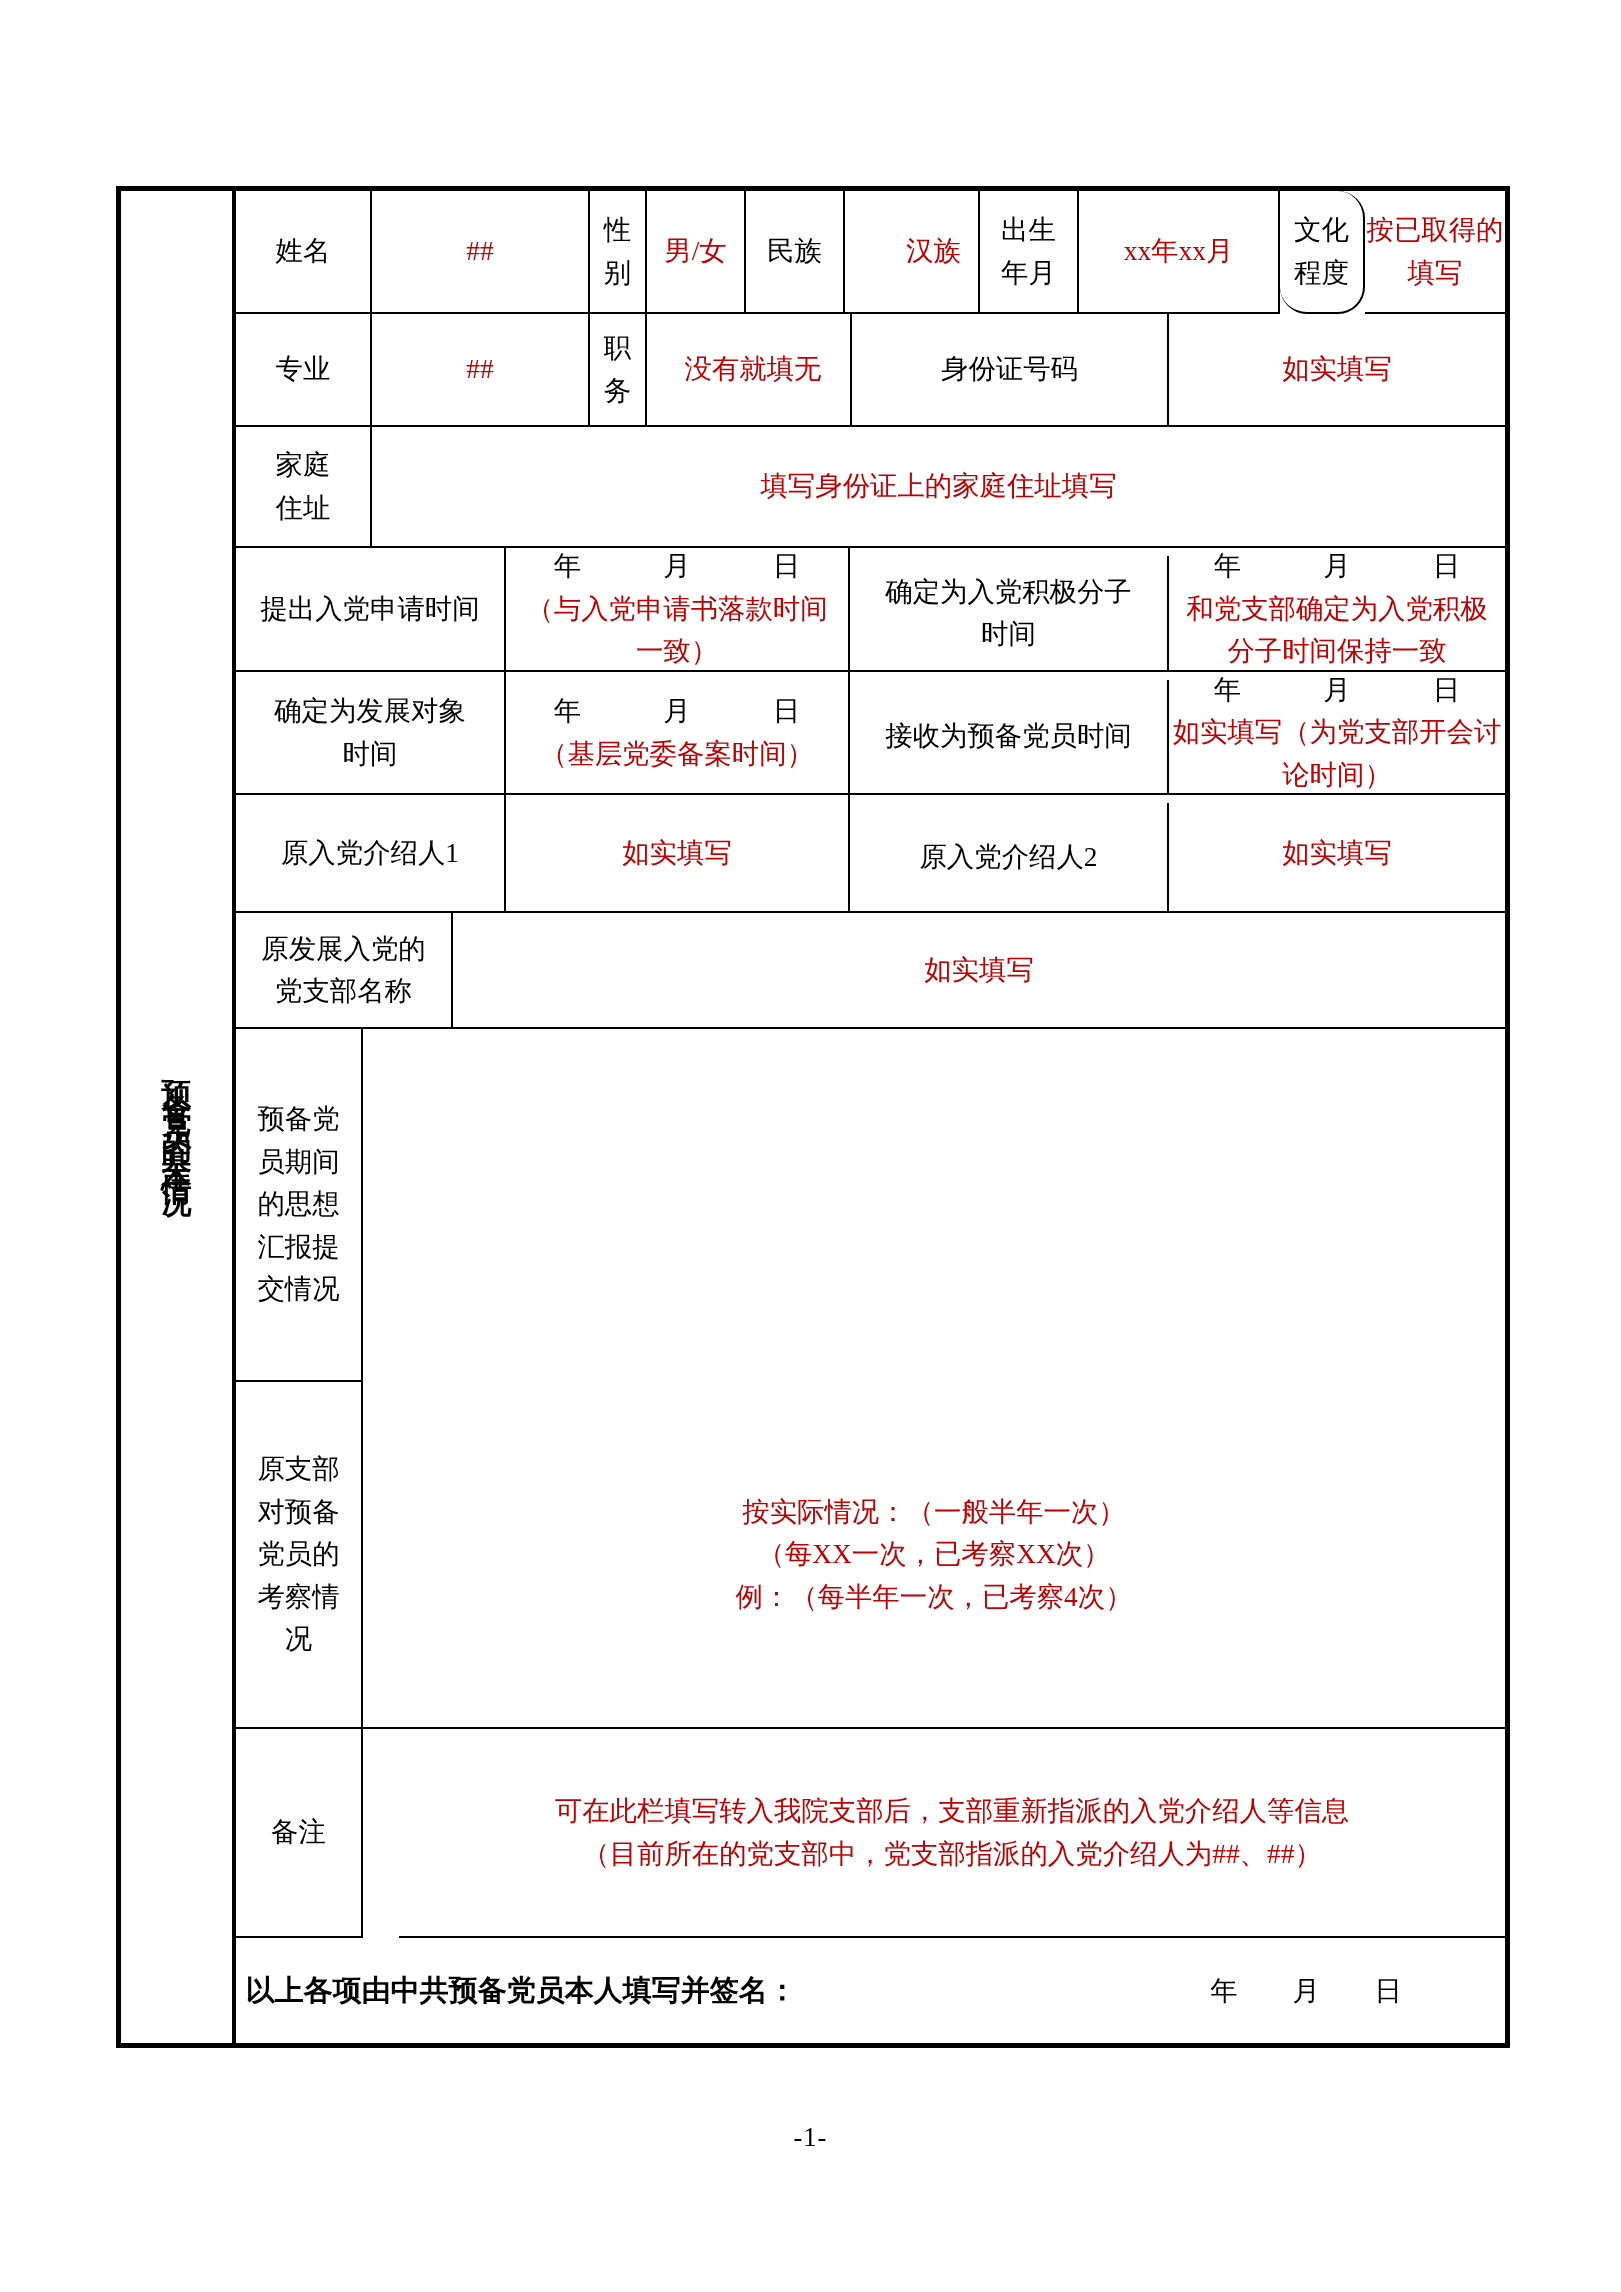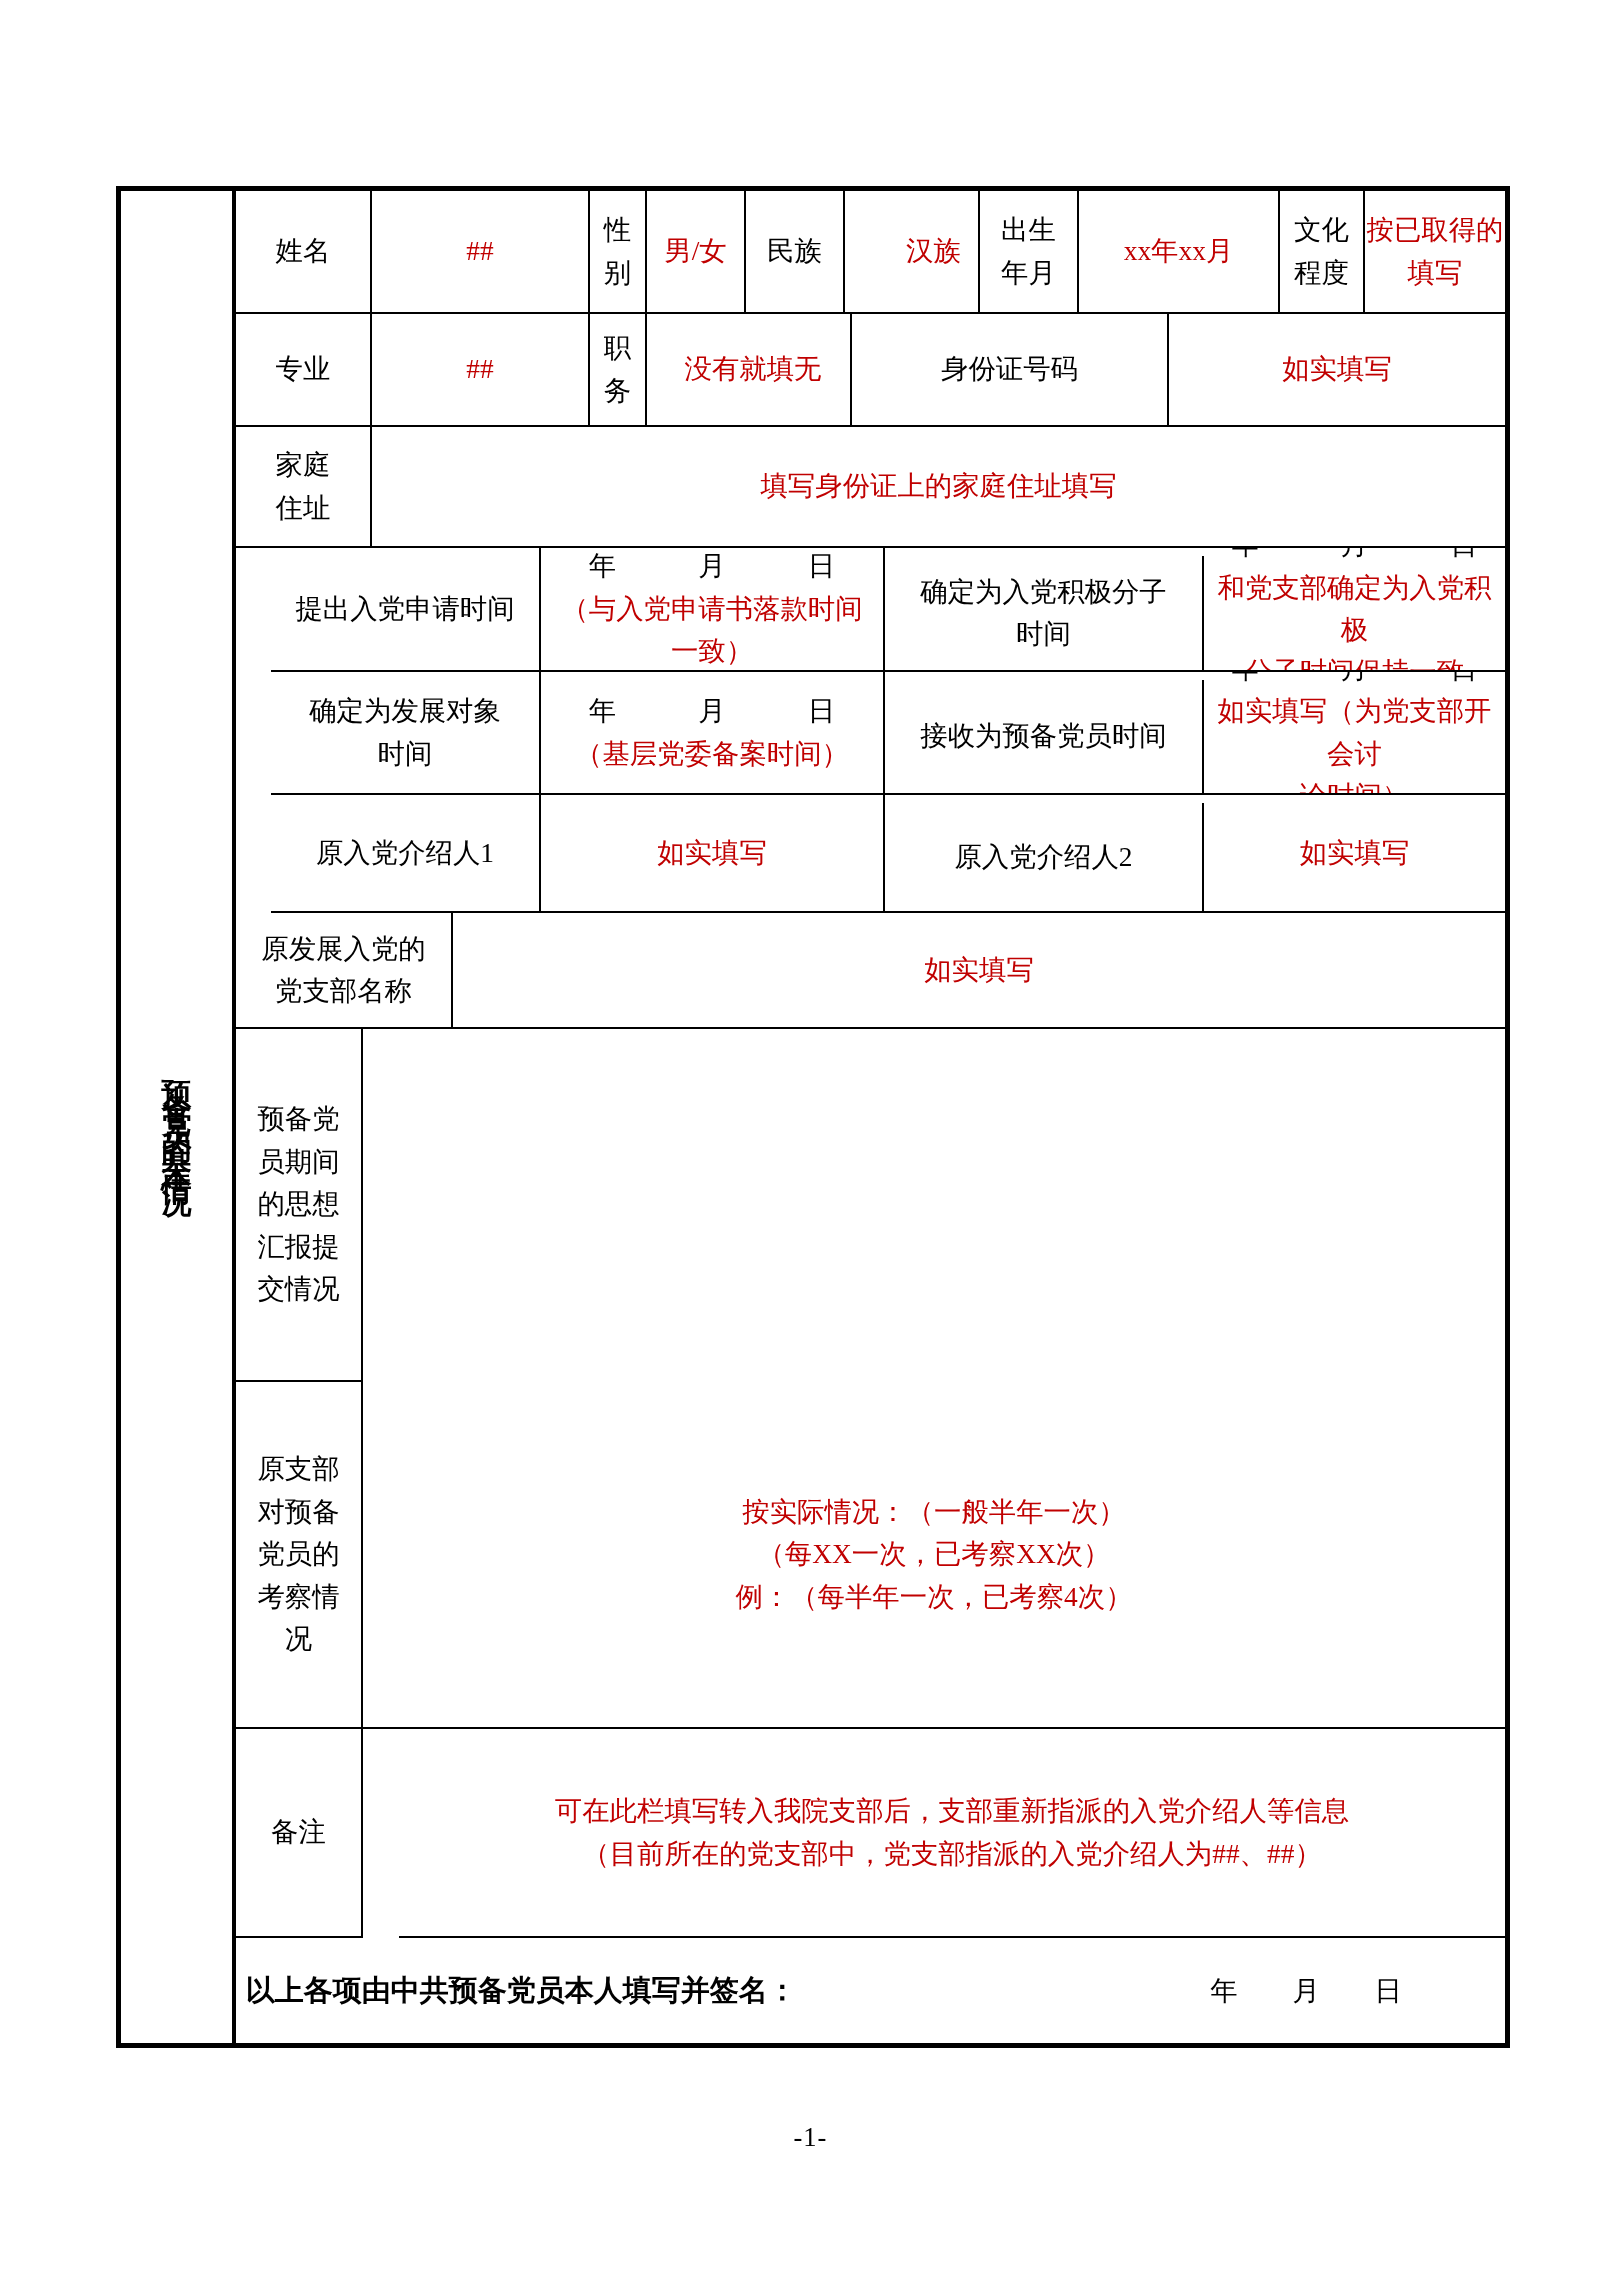--- a/index.html
+++ b/index.html
@@ -21,22 +21,22 @@
   .red{color:#c00000;}
   .date{color:#000;}
   .row-sign{flex:1;position:relative;display:flex;align-items:center;box-sizing:border-box;}
   .sign-label{font-weight:bold;font-size:29px;padding-left:9.8px;white-space:pre-line;}
   .sign-date{position:absolute;right:103px;top:50%;transform:translateY(-50%);
         font-size:27.4px;white-space:pre-line;}
   .footer{position:absolute;left:0;top:2122px;width:100%;text-align:center;
         font-size:26.5px;letter-spacing:1px;}
   .w139{flex:0 0 136px;} .w222{flex:0 0 218px;} .w58{flex:0 0 57px;}
   .w101{flex:0 0 99px;} .w138{flex:0 0 135px;padding-left:44px;} .w205{flex:0 0 201px;}
-  .w87{flex:0 0 85px;}  .w209{flex:0 0 205px;padding-left:9px;} .w323{flex:0 0 317px;}
-  .w275{flex:0 0 270px;margin-left:35px;} .w351{flex:0 0 344px;} .w325{flex:0 0 319px;margin-top:8px;}
+  .w87{flex:0 0 85px;border-radius:27px;}  .w209{flex:0 0 205px;padding-left:9px;} .w323{flex:0 0 317px;}
+  .w275{flex:0 0 270px;} .w351{flex:0 0 344px;} .w325{flex:0 0 319px;margin-top:8px;}
   .w221{flex:0 0 217px;} .w130{flex:0 0 127px;}
   .h1{flex:0 0 123px;} .h2{flex:0 0 113px;} .h3{flex:0 0 121px;} .h4{flex:0 0 124px;}
   .h5{flex:0 0 123px;} .h6{flex:0 0 118px;} .h7{flex:0 0 116px;} .h8{flex:0 0 353px;}
   .h9{flex:0 0 347px;justify-content:center;} .h10{flex:0 0 209px;gap:36px;}
 </style>
 </head>
 <body>
 
 <div class="page">
   <div class="tbl">

